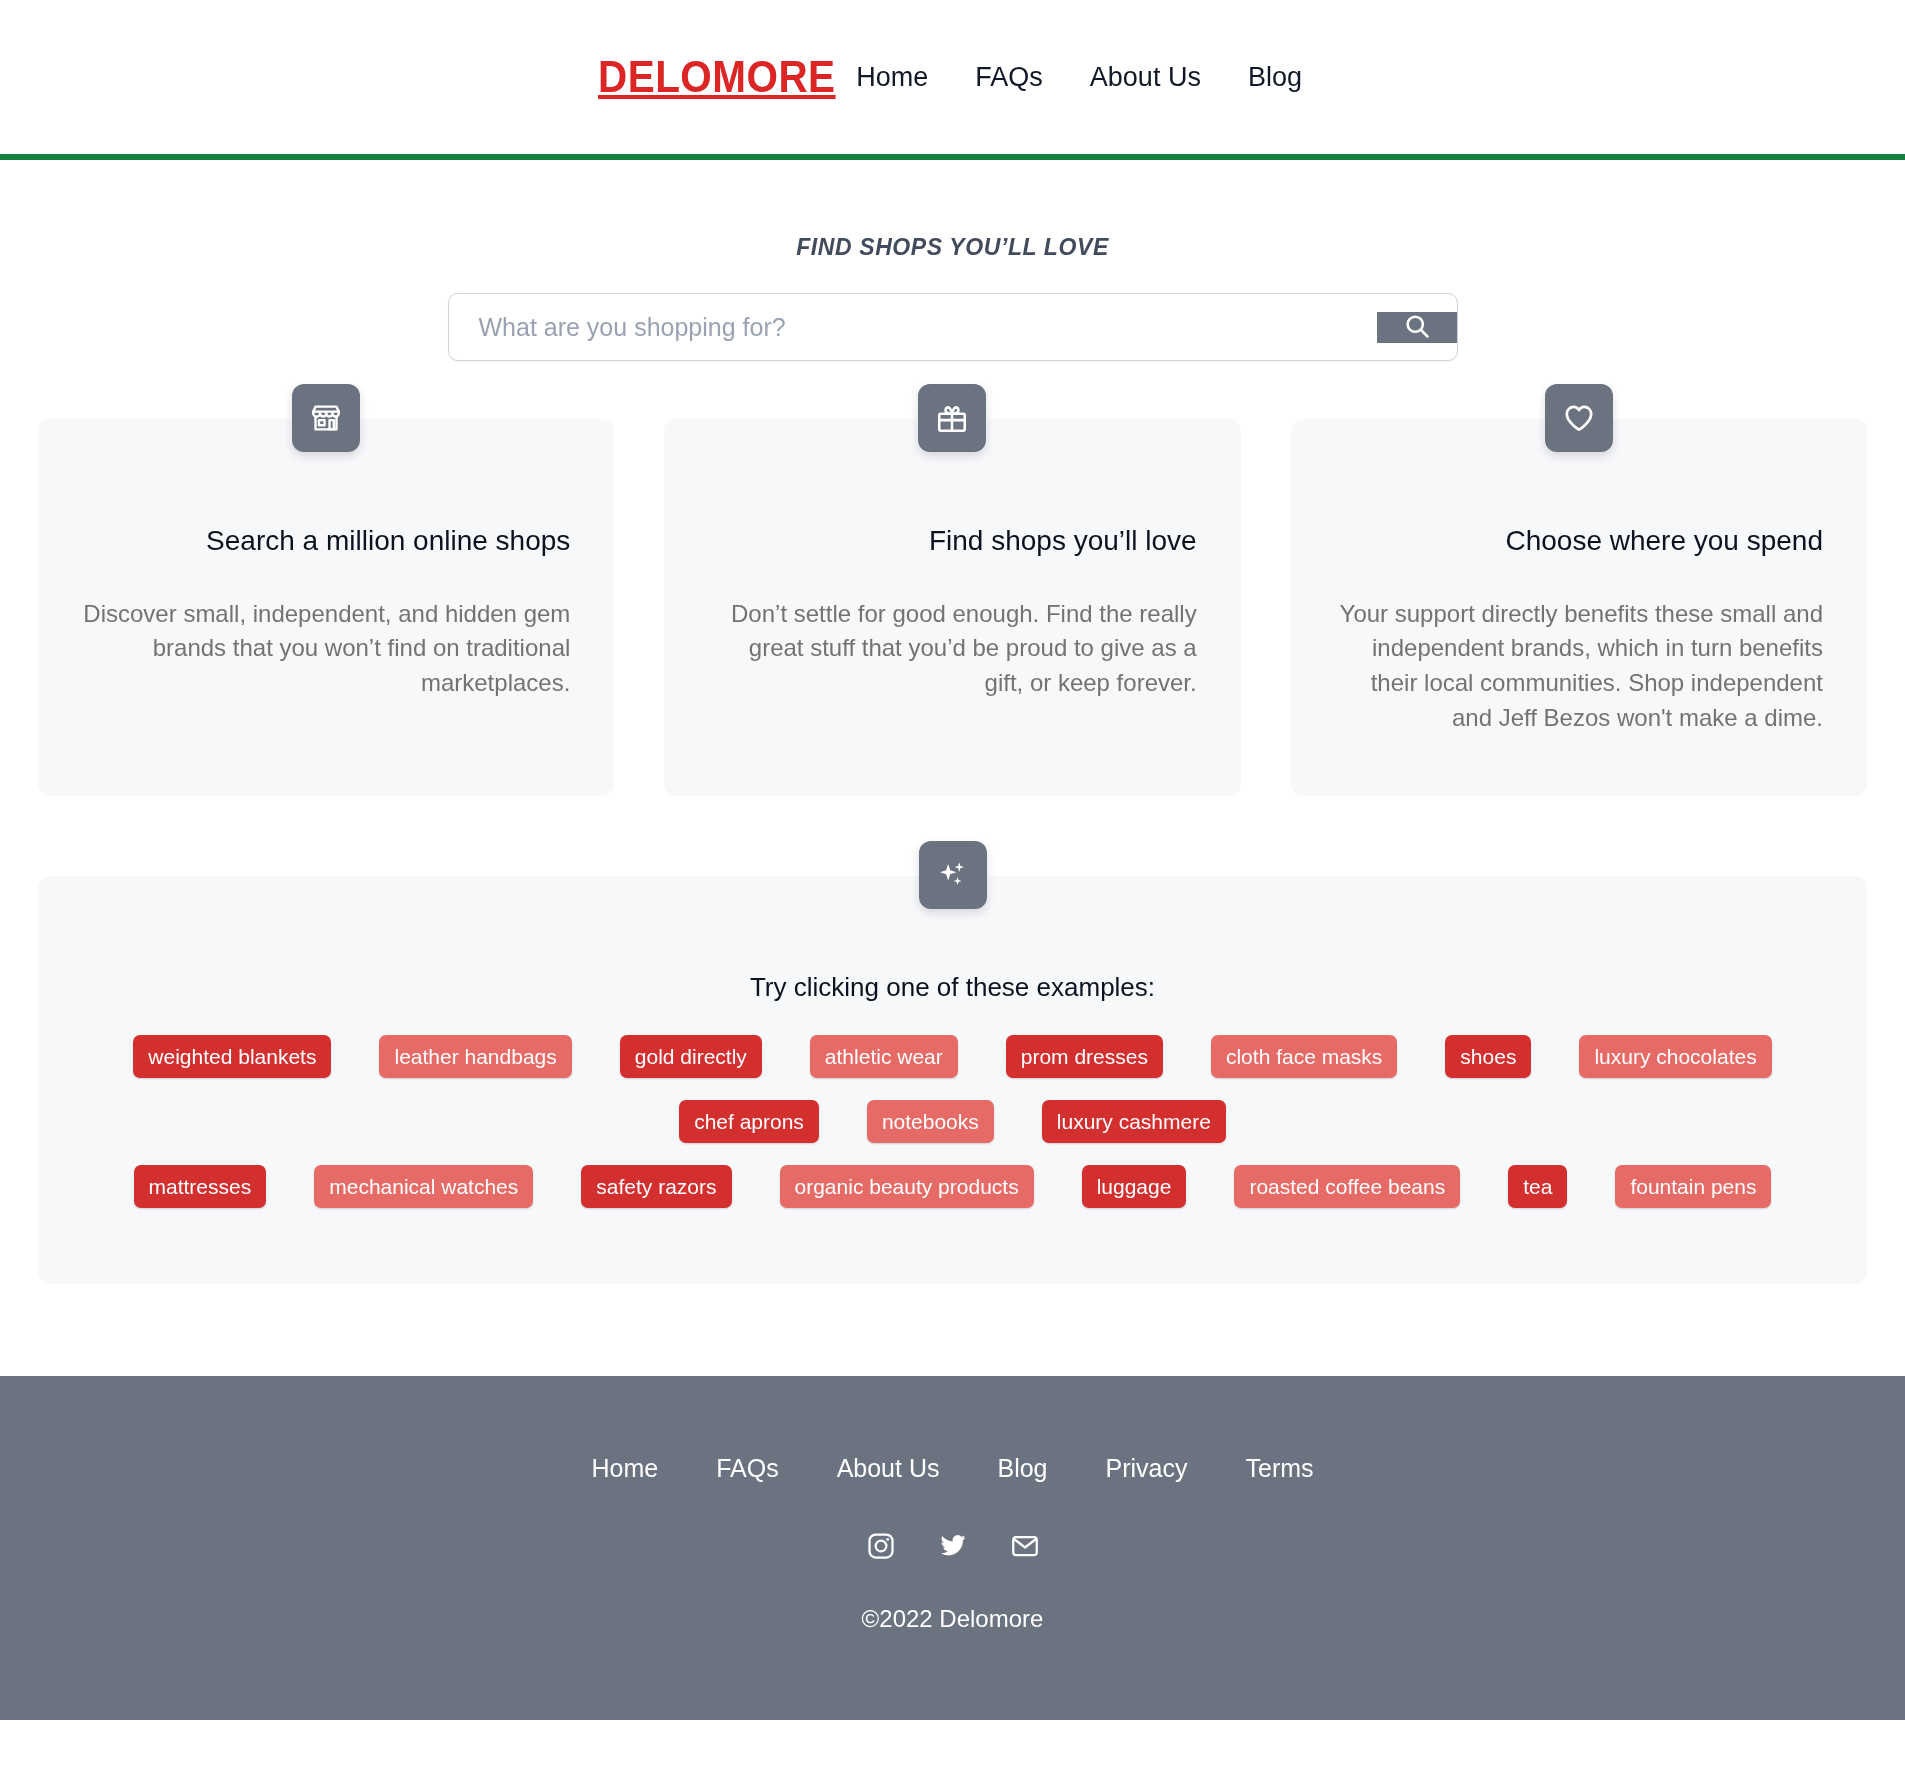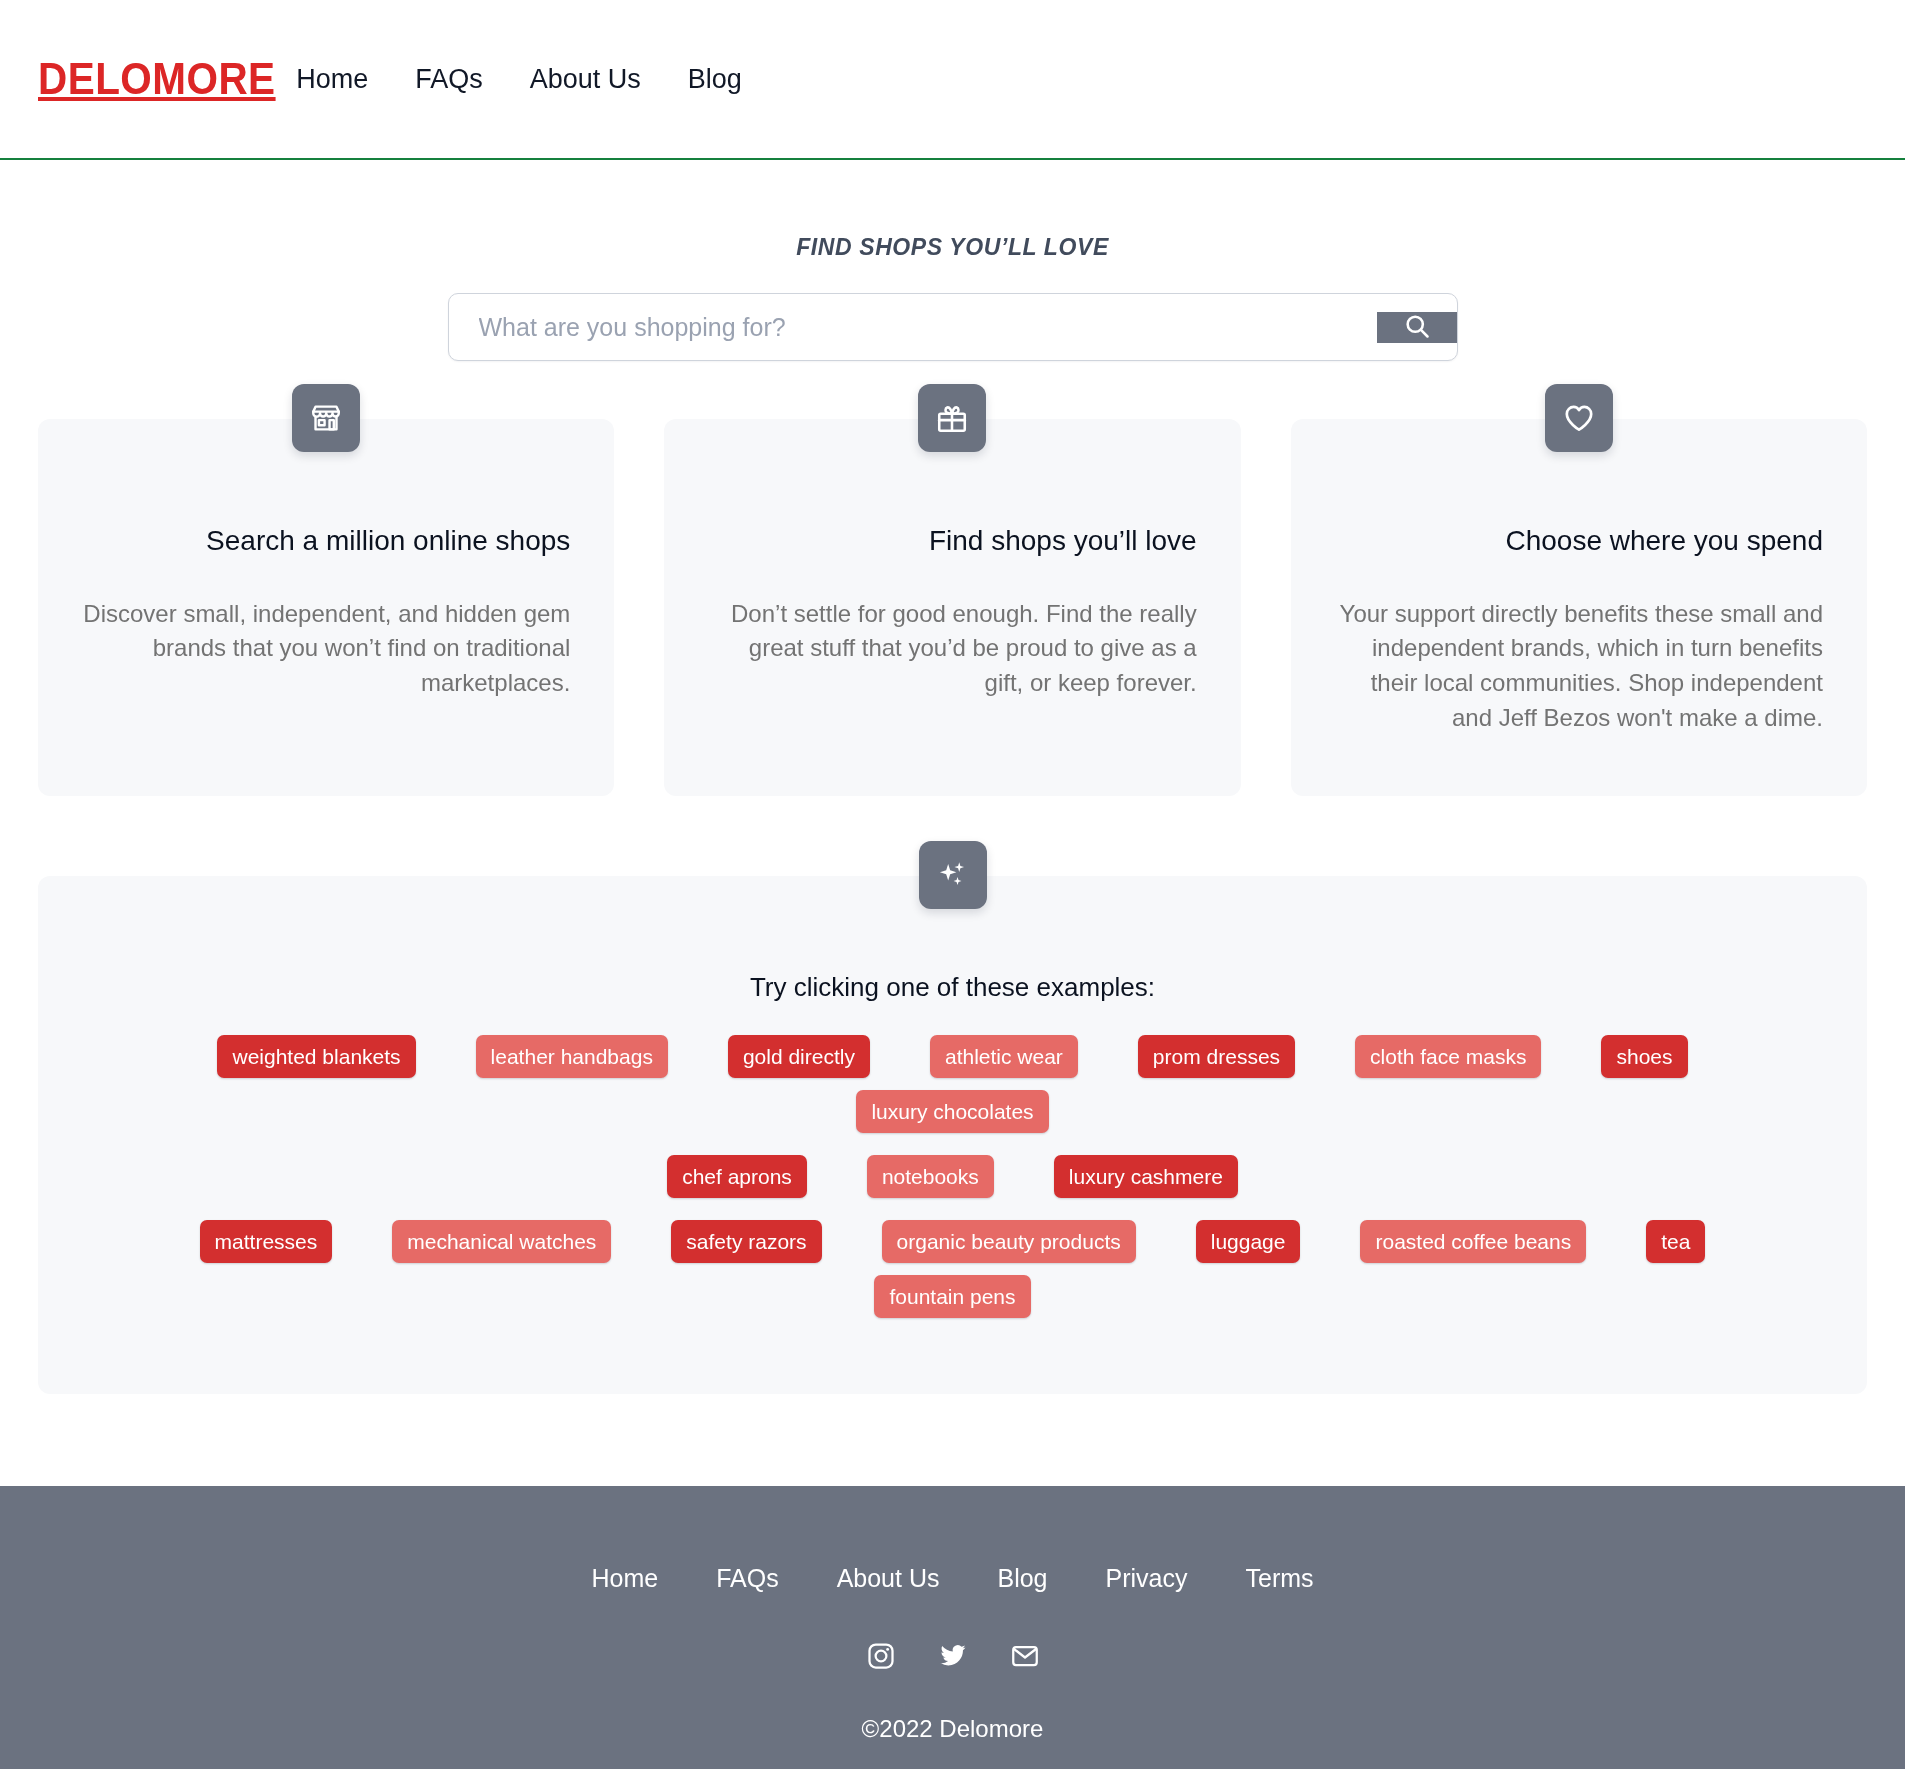--- a/index.html
+++ b/index.html
@@ -12,22 +12,22 @@
     color: #111827;
     overflow: hidden;
   }
 
   
   .header {
     height: 160px;
     padding: 0 38px;
     display: flex;
     align-items: center;
-    justify-content: flex-start;
-    border-bottom: 2px solid #15803d;
+    justify-content: center;
+    border-bottom: 6px solid #15803d;
   }
   .logo {
     font-size: 44px;
     font-weight: 700;
     letter-spacing: 0.5px;
     color: #dc2626;
     font-family: "Liberation Sans Narrow", "Liberation Sans", sans-serif;
     transform: scaleX(0.92);
     transform-origin: left center;
     line-height: 1;
@@ -148,21 +148,21 @@
   }
   .examples-title {
     font-size: 26px;
     color: #0b1220;
     margin-bottom: 32px;
   }
   .tag-row {
     display: flex;
     justify-content: center;
     flex-wrap: wrap;
-    gap: 12px;
+    gap: 0;
     margin-bottom: 22px;
   }
   .tag-row:last-child { margin-bottom: 0; }
   .tag {
     display: inline-block;
     color: #ffffff;
     font-size: 21px;
     line-height: 1;
     padding: 11px 15px;
     border-radius: 7px;

